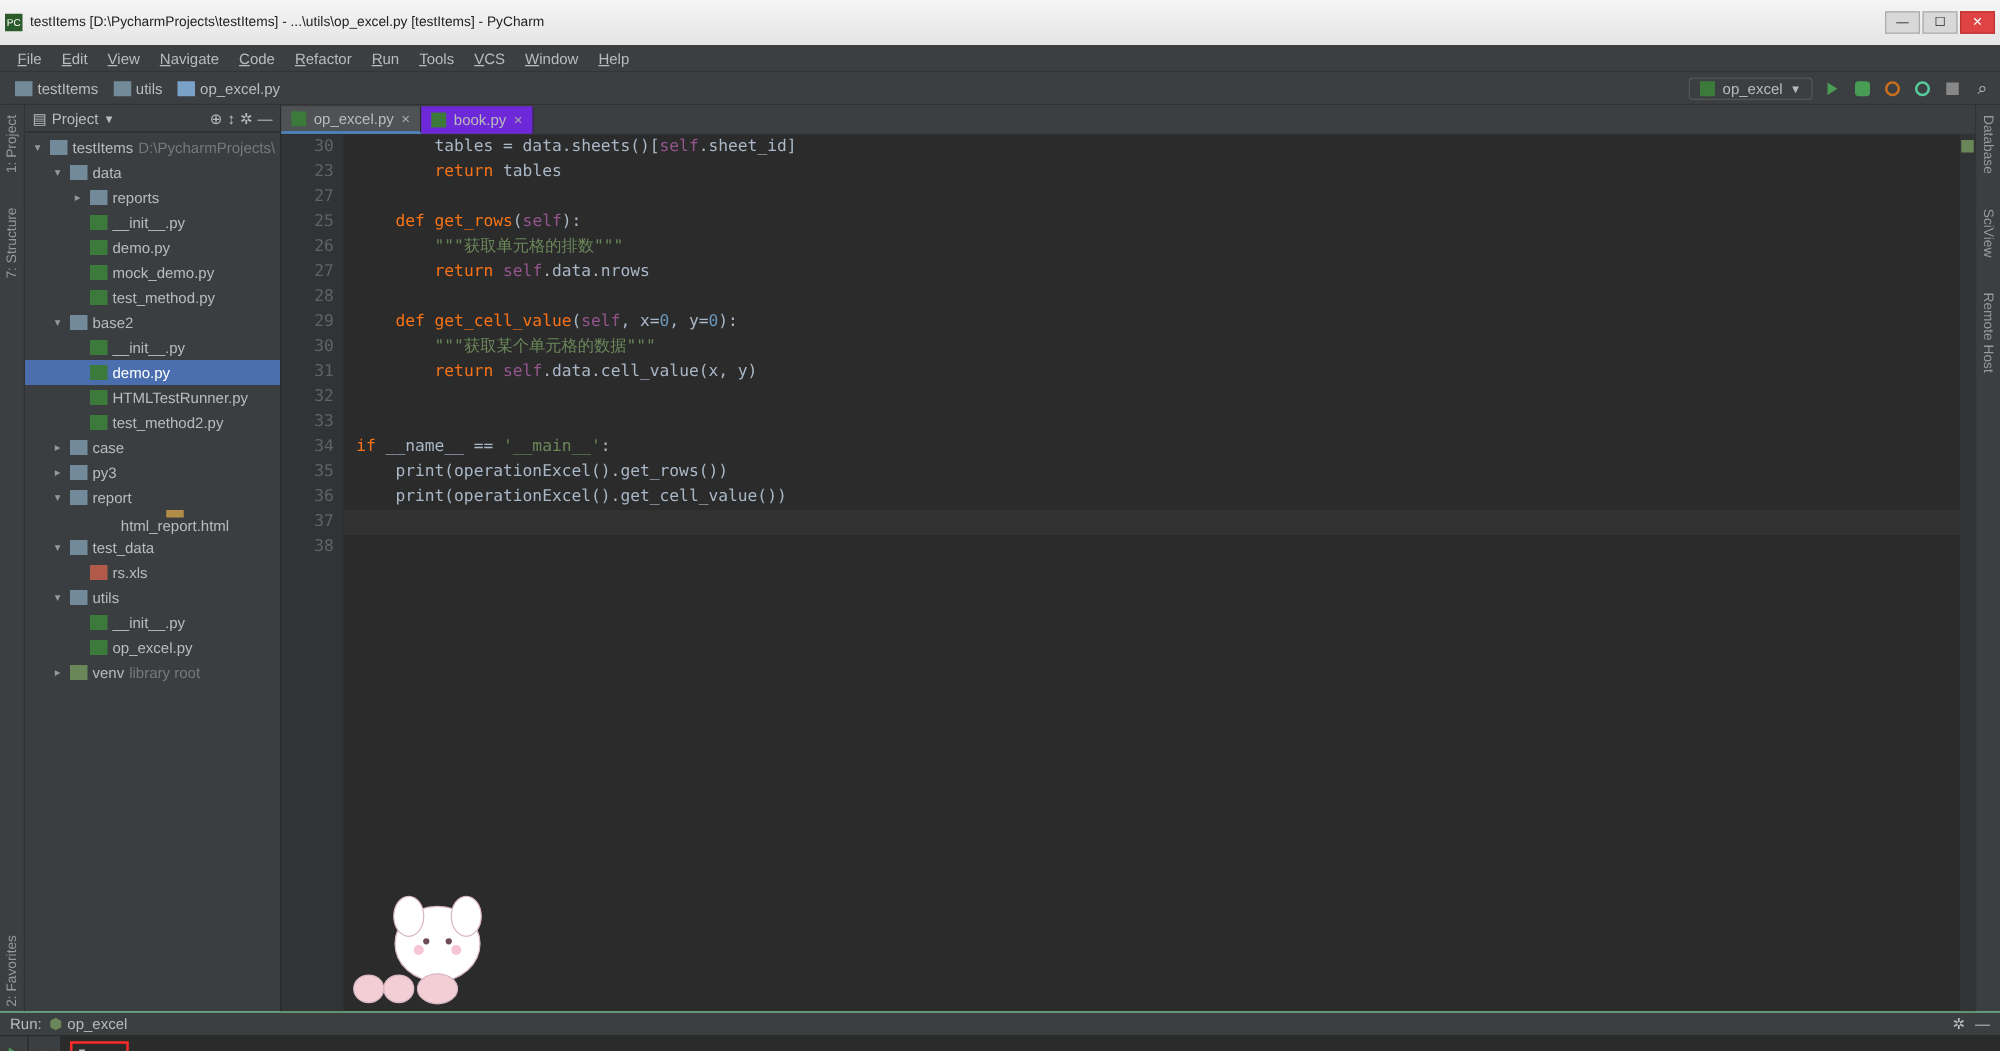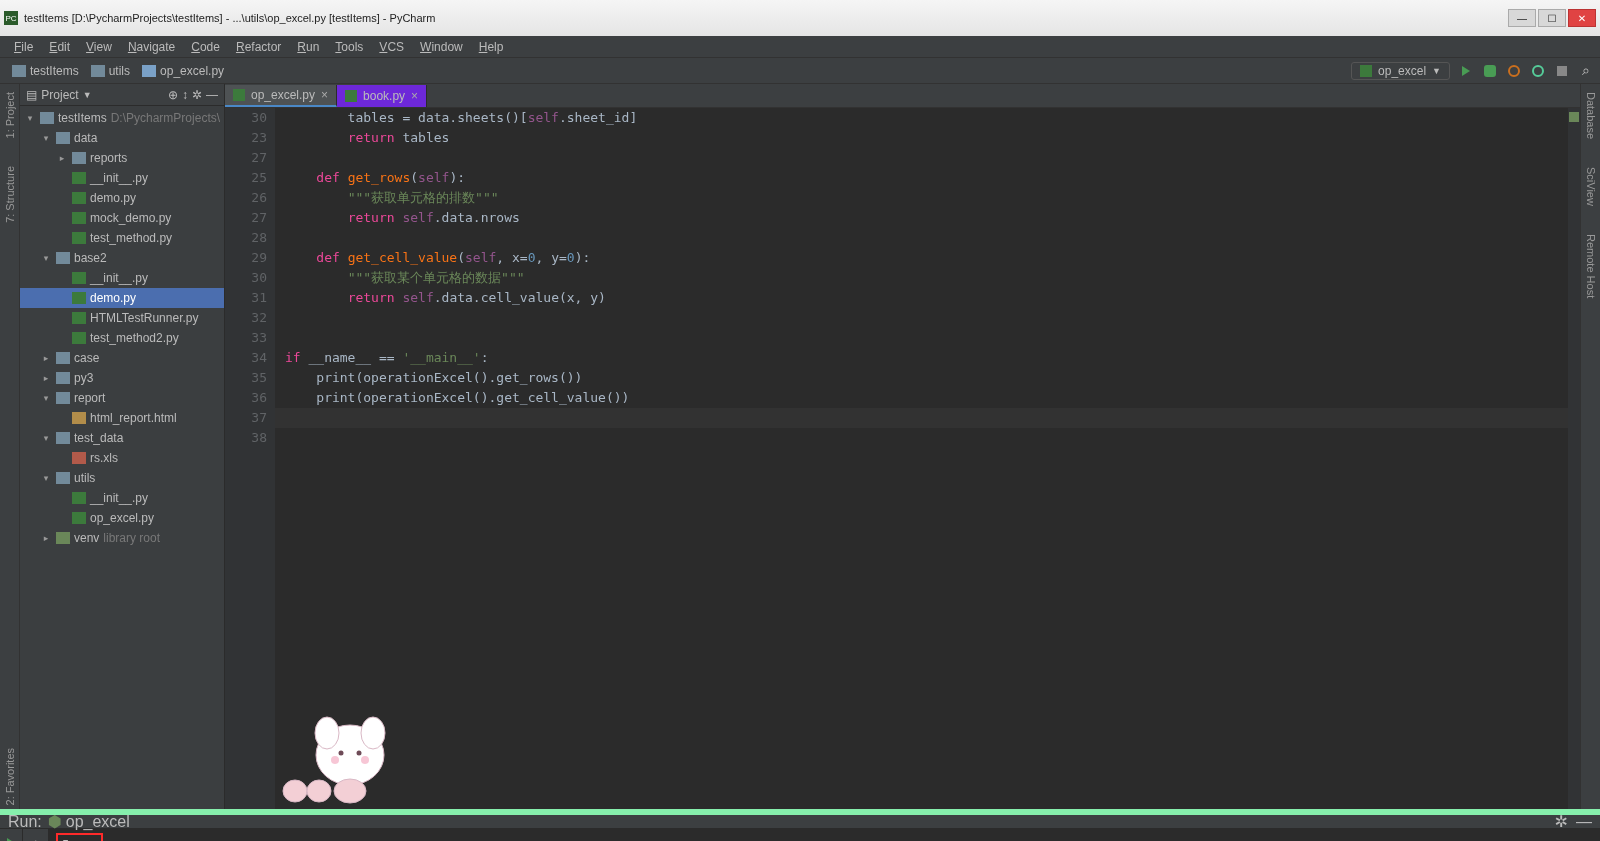--- a/index.html
+++ b/index.html
@@ -46,29 +46,29 @@
 .tree .dim { color:#787878; margin-left:4px; }
 .editor { flex:1; background:#2b2b2b; display:flex; flex-direction:column; min-width:0; position:relative; }
 .tabs { height:24px; background:#3c3f41; display:flex; align-items:flex-end; border-bottom:1px solid #323232; }
 .tab { height:22px; padding:0 8px; display:flex; align-items:center; gap:6px; background:#6d28d9; color:#bbb; font-size:12px; border-right:1px solid #2b2b2b; }
 .tab.active { background:#4e5254; border-bottom:2px solid #4a88c7; }
 .tab .close-x { color:#aaa; font-size:12px; }
 .code { flex:1; display:flex; font-family:Consolas,monospace; font-size:13px; line-height:20px; overflow:hidden; position:relative; }
 .gutter { width:50px; background:#313335; color:#606366; text-align:right; padding: 0 8px 0 0; user-select:none;}
 .codelines { flex:1; padding-left:10px; white-space:pre; color:#a9b7c6; position:relative; }
 .codelines .caretline { position:absolute; left:0; right:0; height:20px; background:#323232; }
-.kw { color:#ec4899; }
+.kw { color:#f97316; }
 .self { color:#94558d; }
 .str { color:#6a8759; }
 .num { color:#6897bb; }
 .func { color:#f97316; }
 .rightgutter { width:20px; background:#3c3f41; border-left:1px solid #323232; display:flex; flex-direction:column; align-items:center; padding-top:4px; gap:20px; }
 .rightgutter .rot { writing-mode: vertical-rl; font-size:11px; color:#999; padding:4px 0; }
 .minimap { width:12px; background:#313335; }
-.runtab { height:20px; background:#3c3f41; border-top:6px solid #86efac; border-bottom:1px solid #2b2b2b; display:flex; align-items:center; padding:0 8px; font-size:16px; }
+.runtab { height:20px; background:#3c3f41; border-top:1px solid #86efac; border-bottom:1px solid #2b2b2b; display:flex; align-items:center; padding:0 8px; font-size:12px; }
 .runtab .spacer{flex:1;}
 .console-wrap { display:flex; height:220px; background:#2b2b2b; }
 .console-left { width:22px; background:#3c3f41; display:flex; flex-direction:column; align-items:center; gap:10px; padding-top:6px; }
 .console-left2 { width:26px; background:#3c3f41; display:flex; flex-direction:column; align-items:center; gap:10px; padding-top:6px; border-left:1px solid #2b2b2b; }
 .console { flex:1; font-family:Consolas,monospace; font-size:12.5px; line-height:20px; color:#bbb; padding:4px 8px; white-space:pre; position:relative; }
 .redbox { border:2px solid #ff2a2a; display:inline-block; padding:0 14px 2px 4px; }
 .mascot { position:absolute; left:50px; bottom:4px; width:130px; height:100px; pointer-events:none; }
 </style>
 </head>
 <body>
@@ -233,21 +233,21 @@
         <div class="row" style="padding-left: 20px;">
           <span class="chev">▸</span>
           <span class="ic folder"></span>
           <span>py3</span>
         </div>
         <div class="row" style="padding-left: 20px;">
           <span class="chev">▾</span>
           <span class="ic folder"></span>
           <span>report</span>
         </div>
-        <div class="row" style="padding-left: 36px;">
+        <div class="row" style="padding-left: 36px; flex-direction: column;">
           <span class="chev"></span>
           <span class="ic html"></span>
           <span>html_report.html</span>
         </div>
         <div class="row" style="padding-left: 20px;">
           <span class="chev">▾</span>
           <span class="ic folder"></span>
           <span>test_data</span>
         </div>
         <div class="row" style="padding-left: 36px;">

